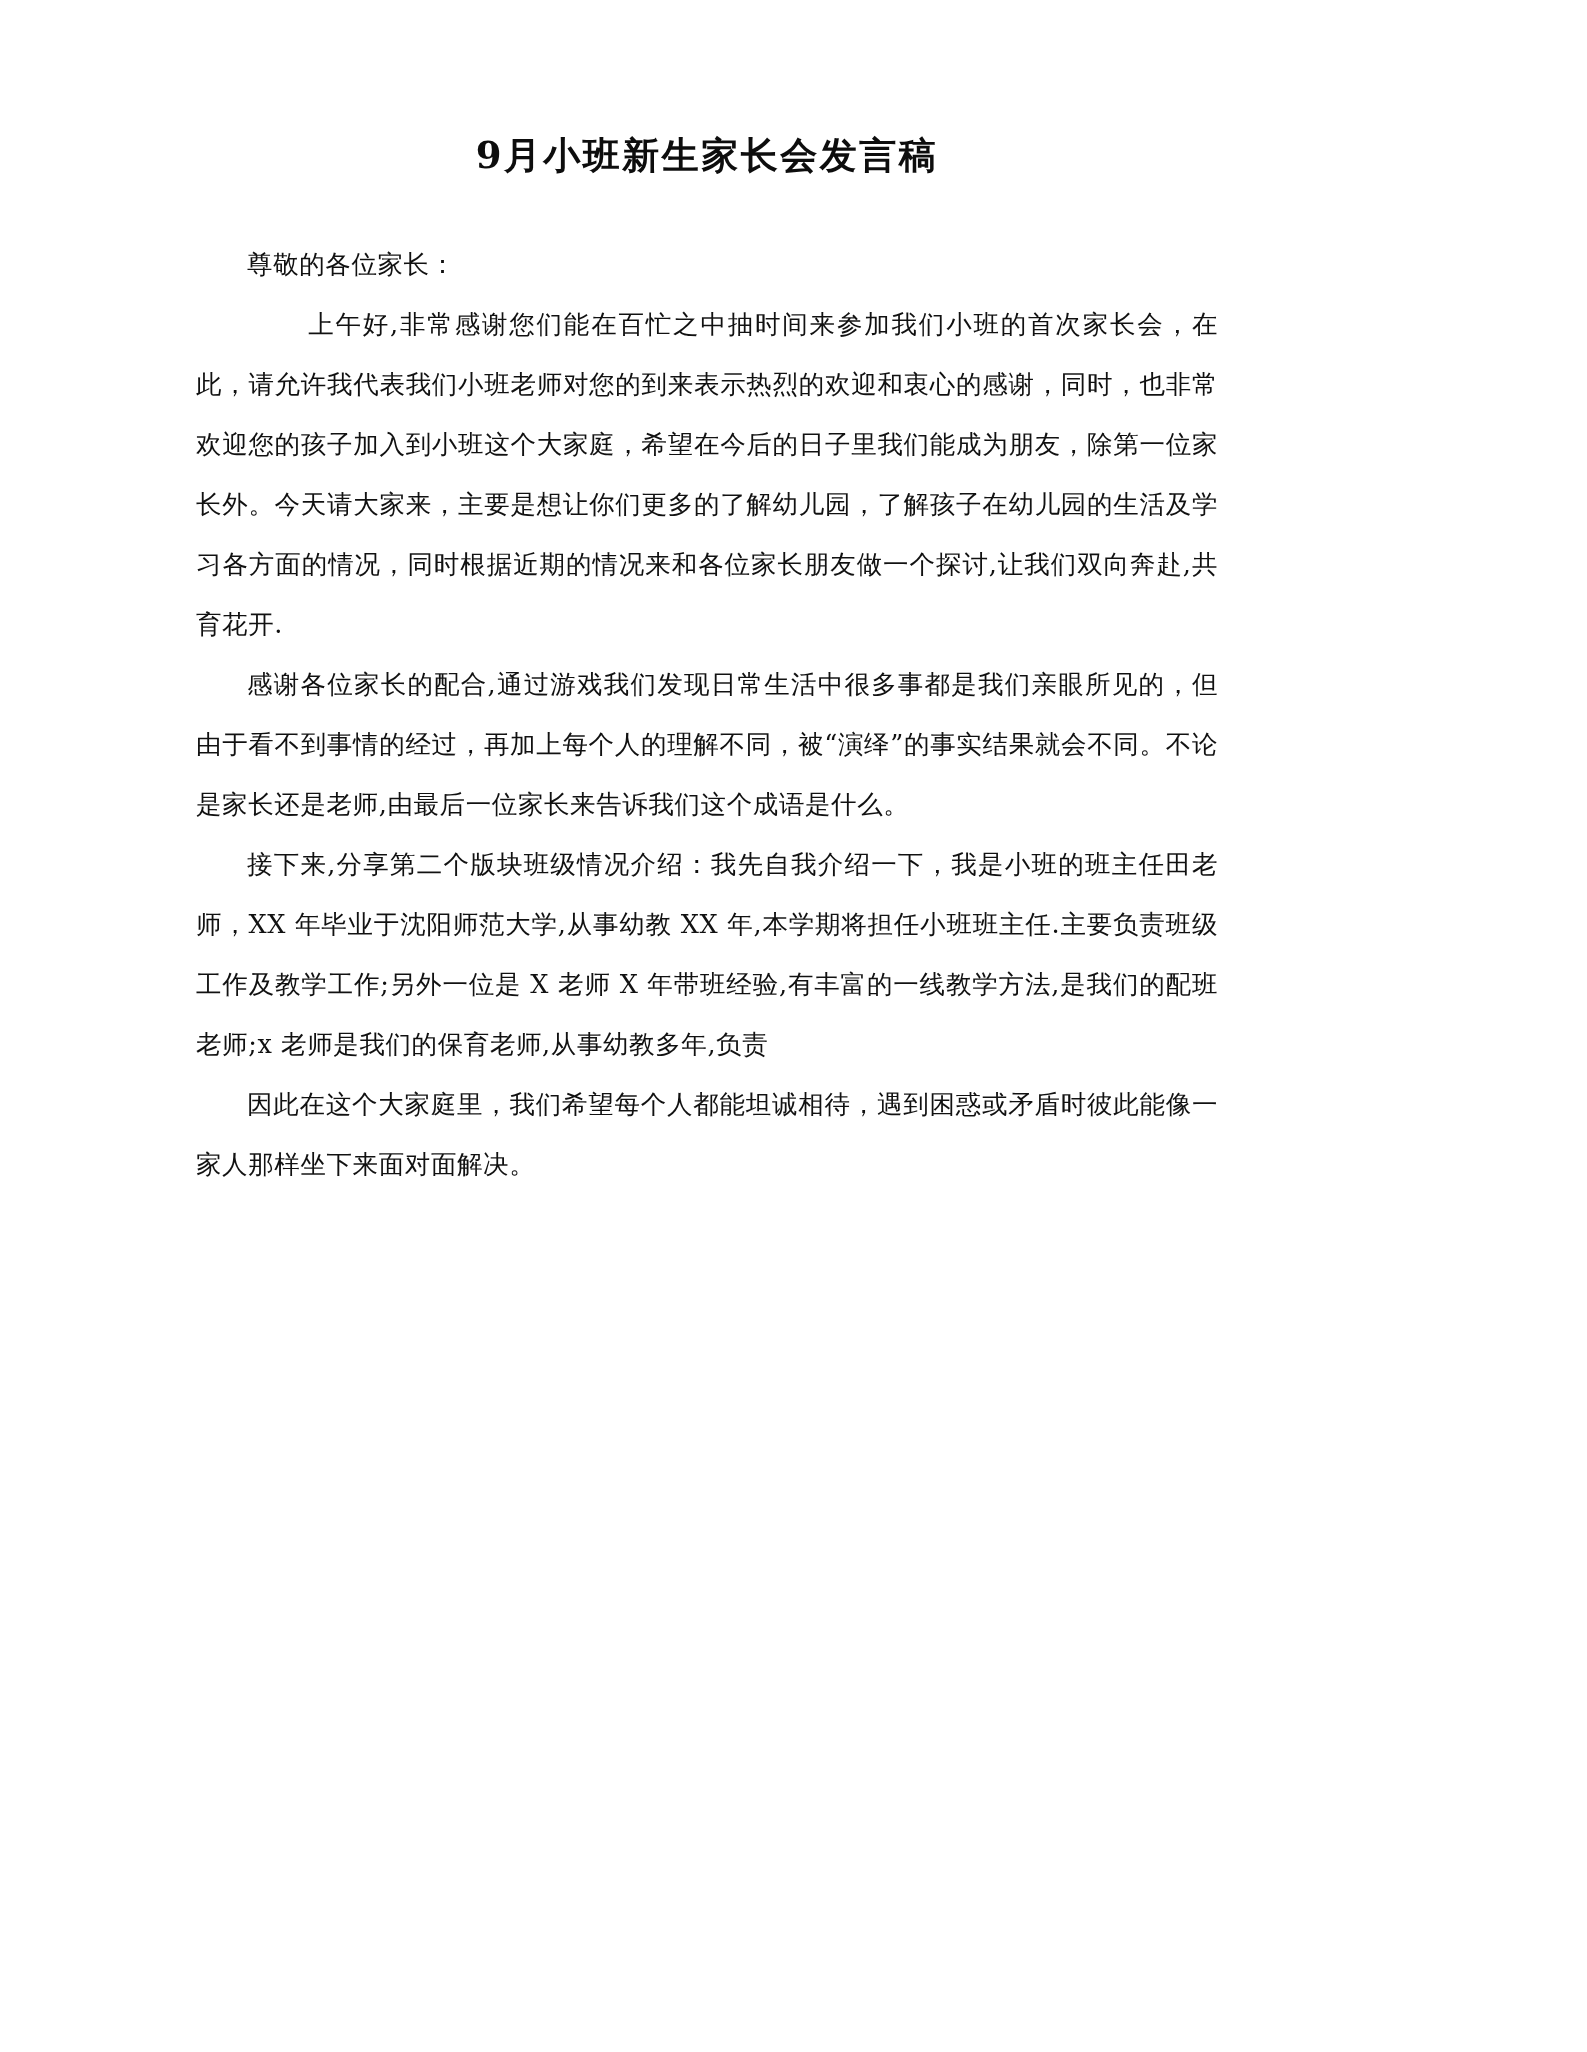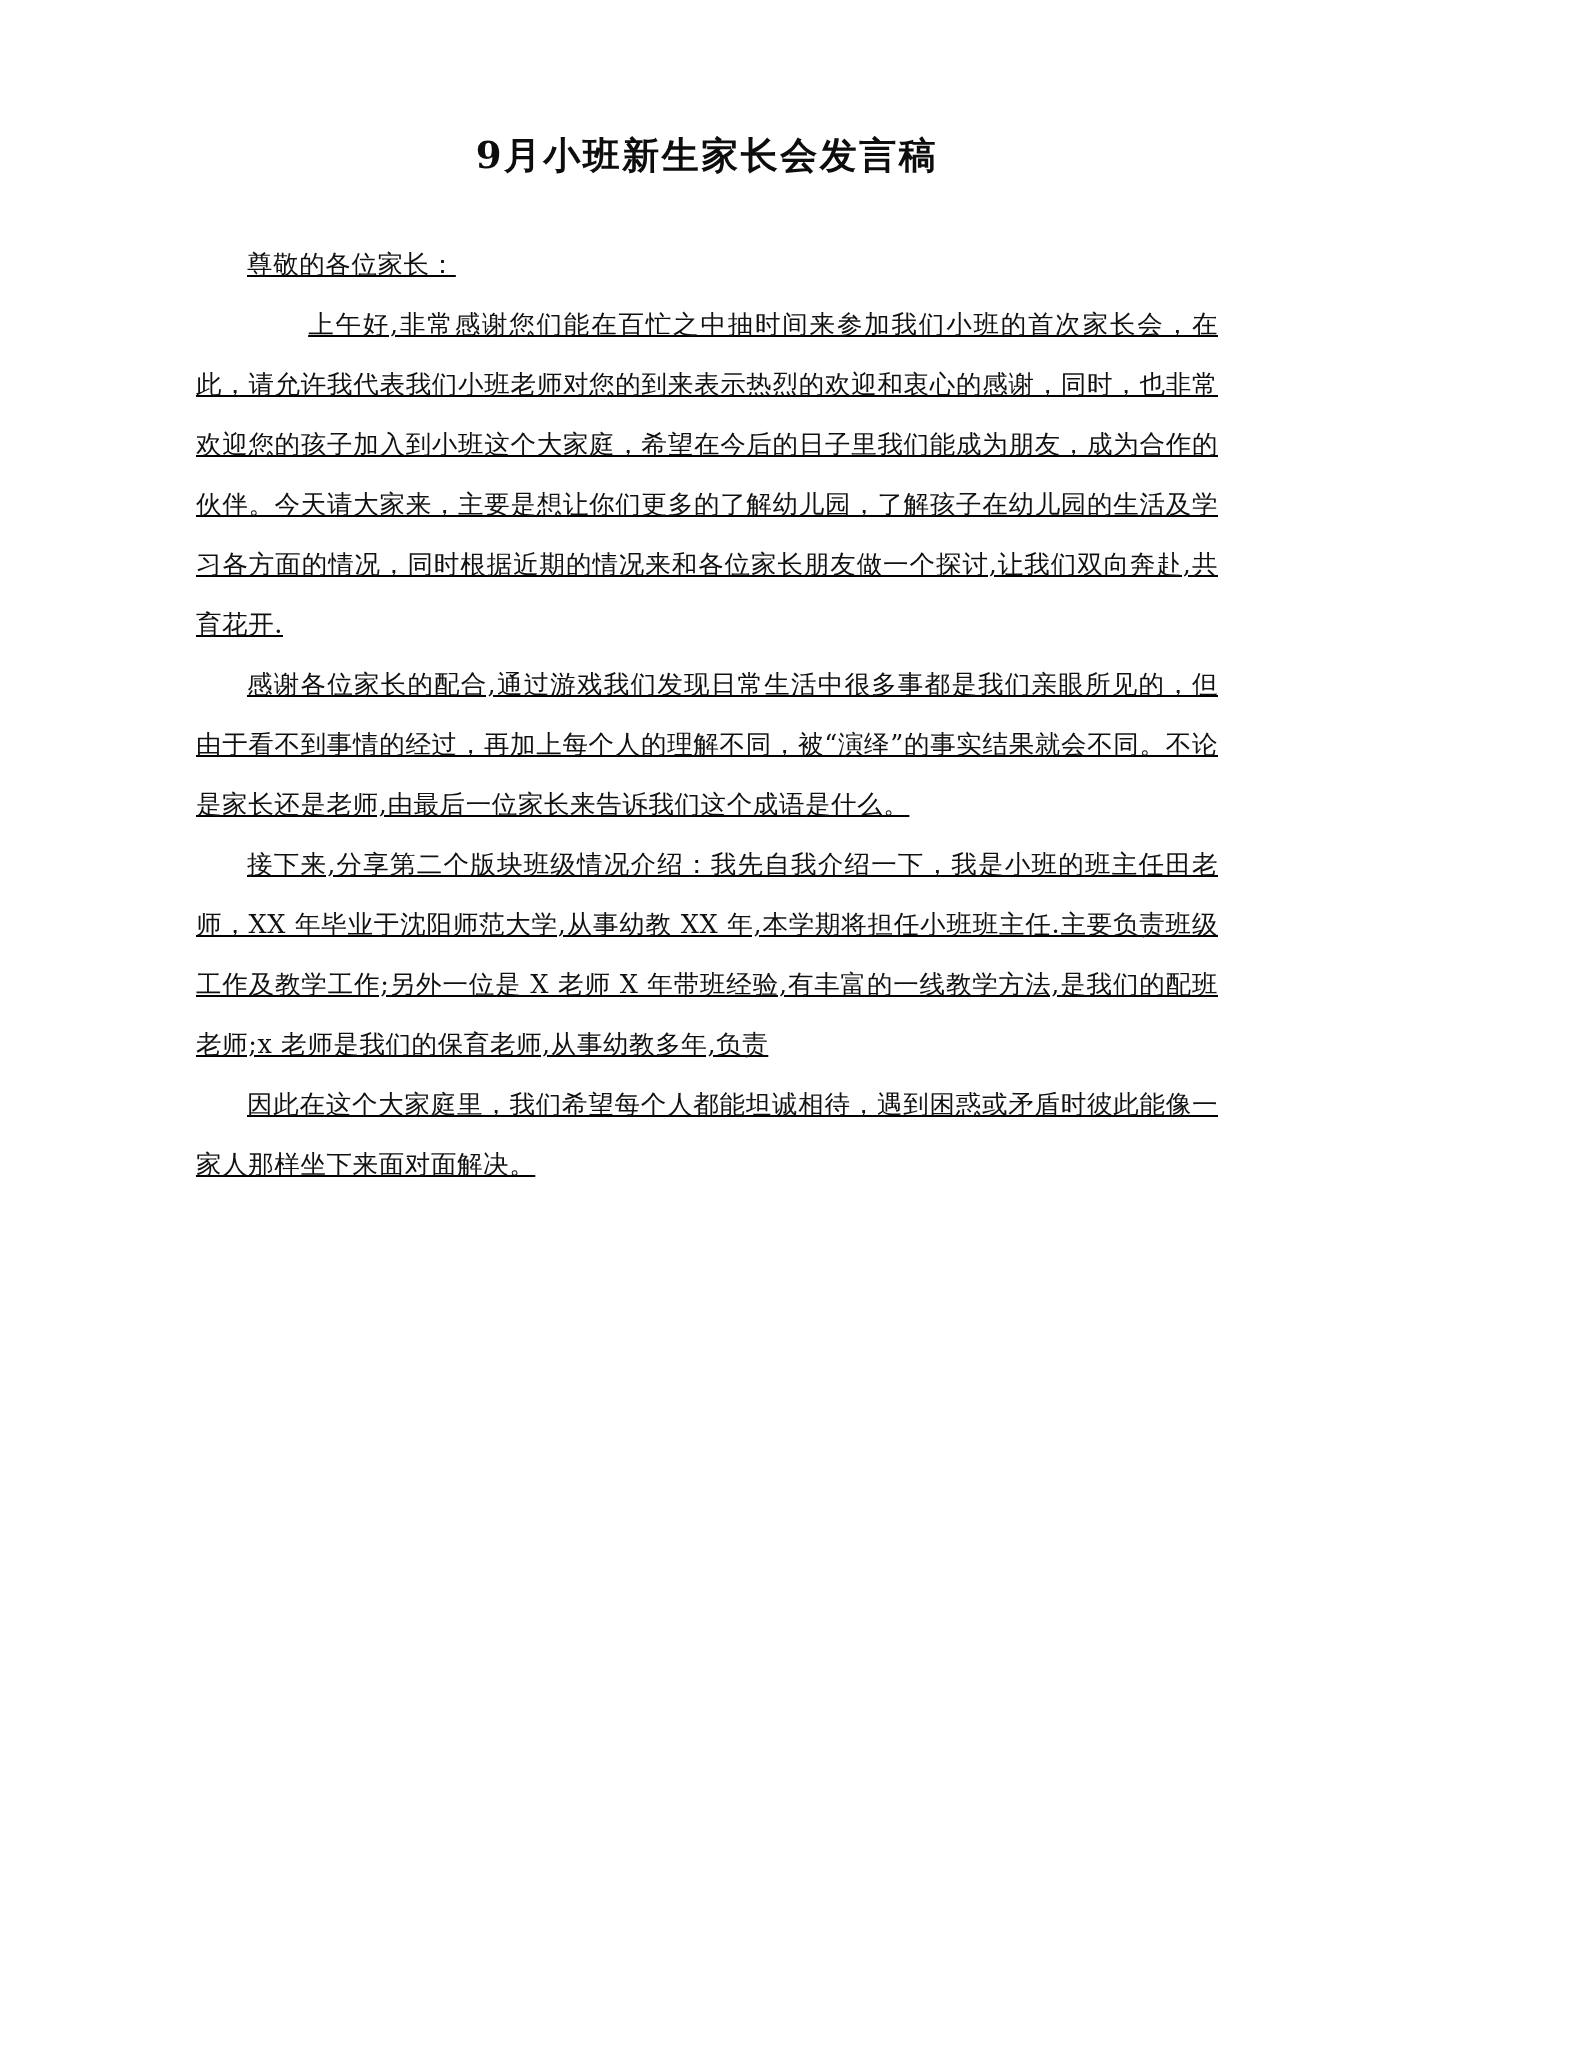--- a/index.html
+++ b/index.html
@@ -34,21 +34,20 @@
     color: #0d0d0d;
     margin: 0;
     padding-top: 133px;
     line-height: 1.2;
     white-space: nowrap;
   }
 
   .body-block {
     margin: 0;
     padding: 0 196px 0 196px;
-    text-decoration: underline;
   }
 
   .para {
     margin: 0;
     font-family: "DejaVu Serif", "Liberation Serif", serif;
     font-size: 25.5px;
     line-height: 60px;
     color: #111111;
     text-align: justify;
     text-justify: inter-ideograph;
@@ -67,21 +66,21 @@
 <body>
 
 <div class="page">
 
   <h1 class="doc-title">9月小班新生家长会发言稿</h1>
 
   <div class="body-block">
 
     <p class="para indent-1 first-gap">尊敬的各位家长：</p>
 
-    <p class="para indent-4">上午好,非常感谢您们能在百忙之中抽时间来参加我们小班的首次家长会，在此，请允许我代表我们小班老师对您的到来表示热烈的欢迎和衷心的感谢，同时，也非常欢迎您的孩子加入到小班这个大家庭，希望在今后的日子里我们能成为朋友，成为合作的伙伴。今天请大家来，主要是想让你们更多的了解幼儿园，了解孩子在幼儿园的生活及学习各方面的情况，同时根据近期的情况来和各位家长朋友做一个探讨,让我们双向奔赴,共育花开.</p>
+    <p class="para indent-4">上午好,非常感谢您们能在百忙之中抽时间来参加我们小班的首次家长会，在此，请允许我代表我们小班老师对您的到来表示热烈的欢迎和衷心的感谢，同时，也非常欢迎您的孩子加入到小班这个大家庭，希望在今后的日子里我们能成为朋友，除第一位家长外。今天请大家来，主要是想让你们更多的了解幼儿园，了解孩子在幼儿园的生活及学习各方面的情况，同时根据近期的情况来和各位家长朋友做一个探讨,让我们双向奔赴,共育花开.</p>
 
 
 
     <p class="para indent-1">感谢各位家长的配合,通过游戏我们发现日常生活中很多事都是我们亲眼所见的，但由于看不到事情的经过，再加上每个人的理解不同，被“演绎”的事实结果就会不同。不论是家长还是老师,由最后一位家长来告诉我们这个成语是什么。</p>
 
     <p class="para indent-1">接下来,分享第二个版块班级情况介绍：我先自我介绍一下，我是小班的班主任田老师，XX 年毕业于沈阳师范大学,从事幼教 XX 年,本学期将担任小班班主任.主要负责班级工作及教学工作;另外一位是 X 老师 X 年带班经验,有丰富的一线教学方法,是我们的配班老师;x 老师是我们的保育老师,从事幼教多年,负责</p>
 
     <p class="para indent-1">因此在这个大家庭里，我们希望每个人都能坦诚相待，遇到困惑或矛盾时彼此能像一家人那样坐下来面对面解决。</p>
 
   </div>

